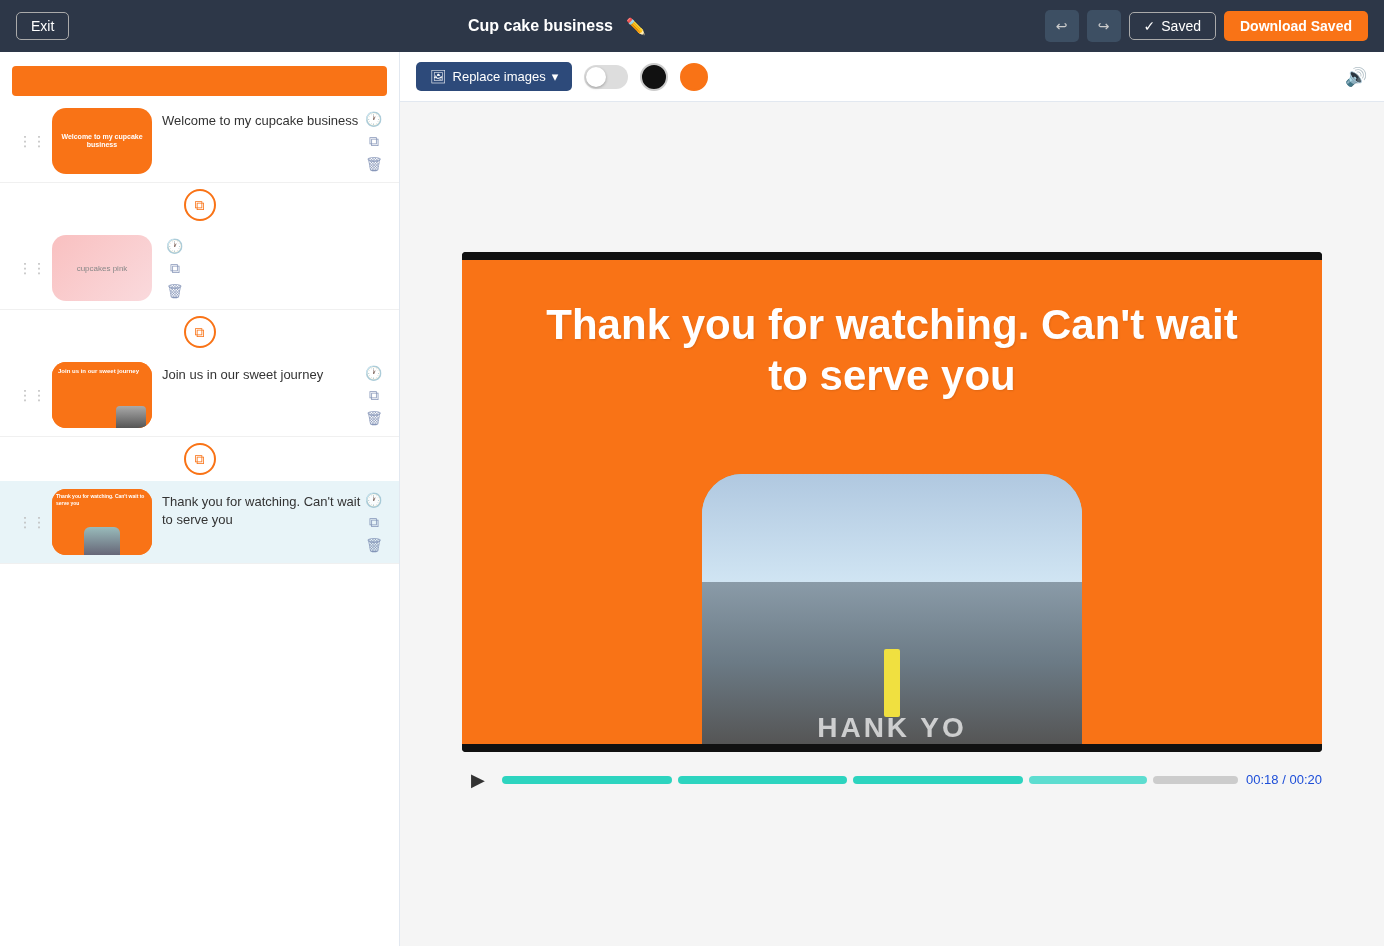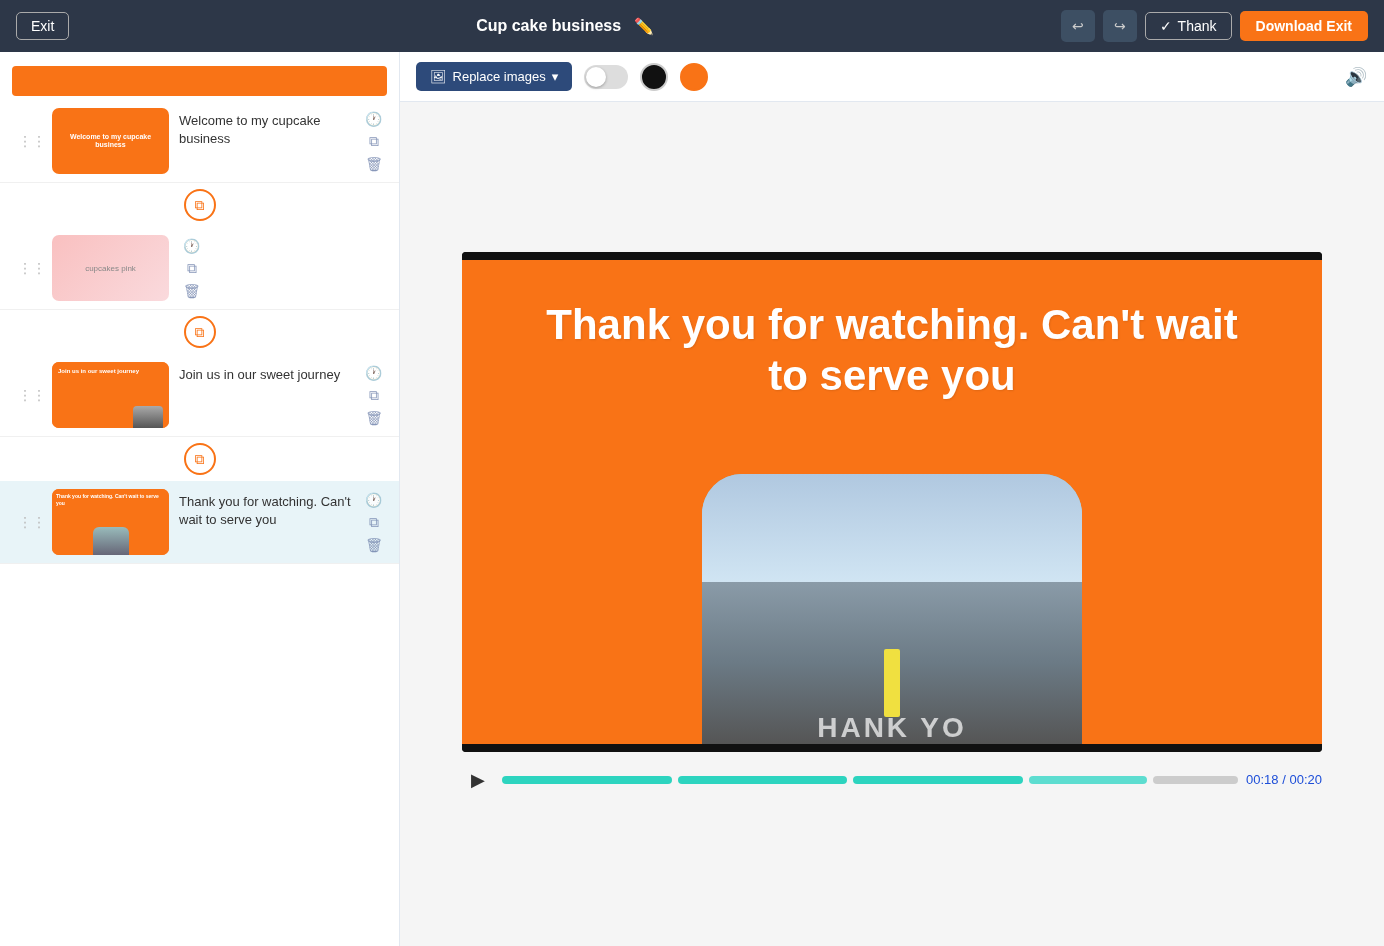--- a/index.html
+++ b/index.html
@@ -87,23 +87,23 @@
     .drag-handle {
       color: #bbb;
       font-size: 14px;
       padding: 0 6px;
       cursor: grab;
       display: flex;
       align-items: center;
     }
 
     .slide-thumbnail {
-      width: 117px;
+      width: 100px;
       height: 66px;
-      border-radius: 7px;
+      border-radius: 14px;
       overflow: hidden;
       flex-shrink: 0;
       margin-right: 10px;
     }
 
     .thumb-orange {
       background: #f97316;
       width: 100%;
       height: 100%;
       display: flex;
@@ -420,23 +420,23 @@
   </div>
   <div class="header-center">
     <span>Cup cake business</span>
     <span class="pencil-icon">✏️</span>
   </div>
   <div class="header-right">
     <button class="undo-redo-btn">↩</button>
     <button class="undo-redo-btn">↪</button>
     <button class="saved-btn">
       <span>✓</span>
-      <span>Thank</span>
+      <span>Saved</span>
     </button>
-    <button class="download-btn">Download Exit</button>
+    <button class="download-btn">Download Saved</button>
   </div>
 </div>
 
 <div class="main">
 
   <div class="sidebar">
 
     <div class="top-partial-slide"></div>
 
     <div class="slide-item">

